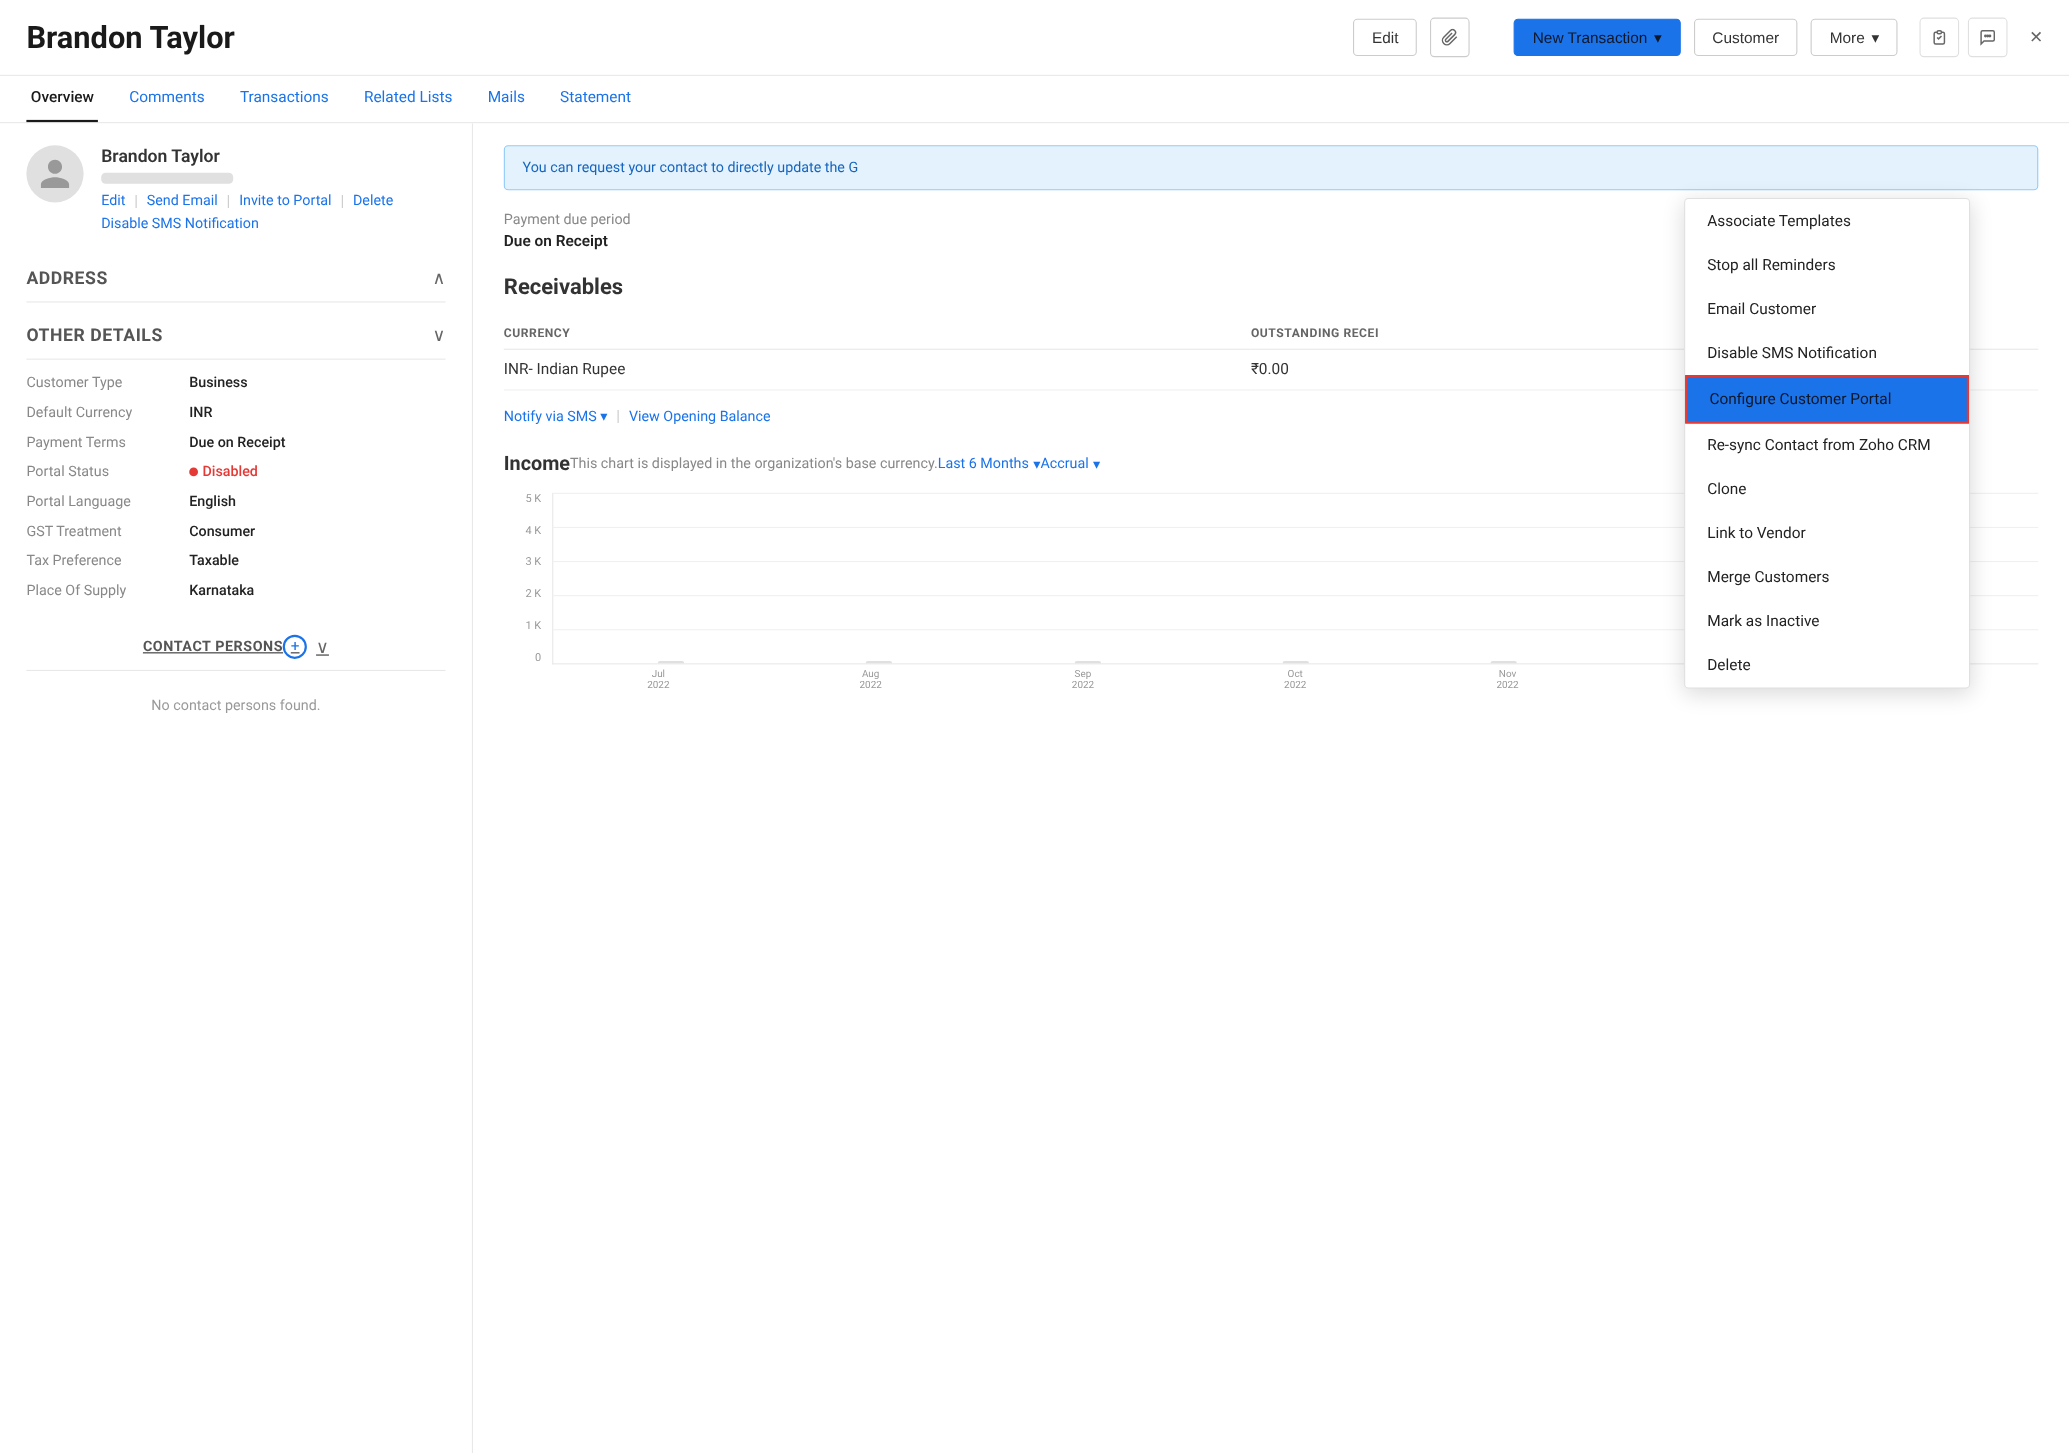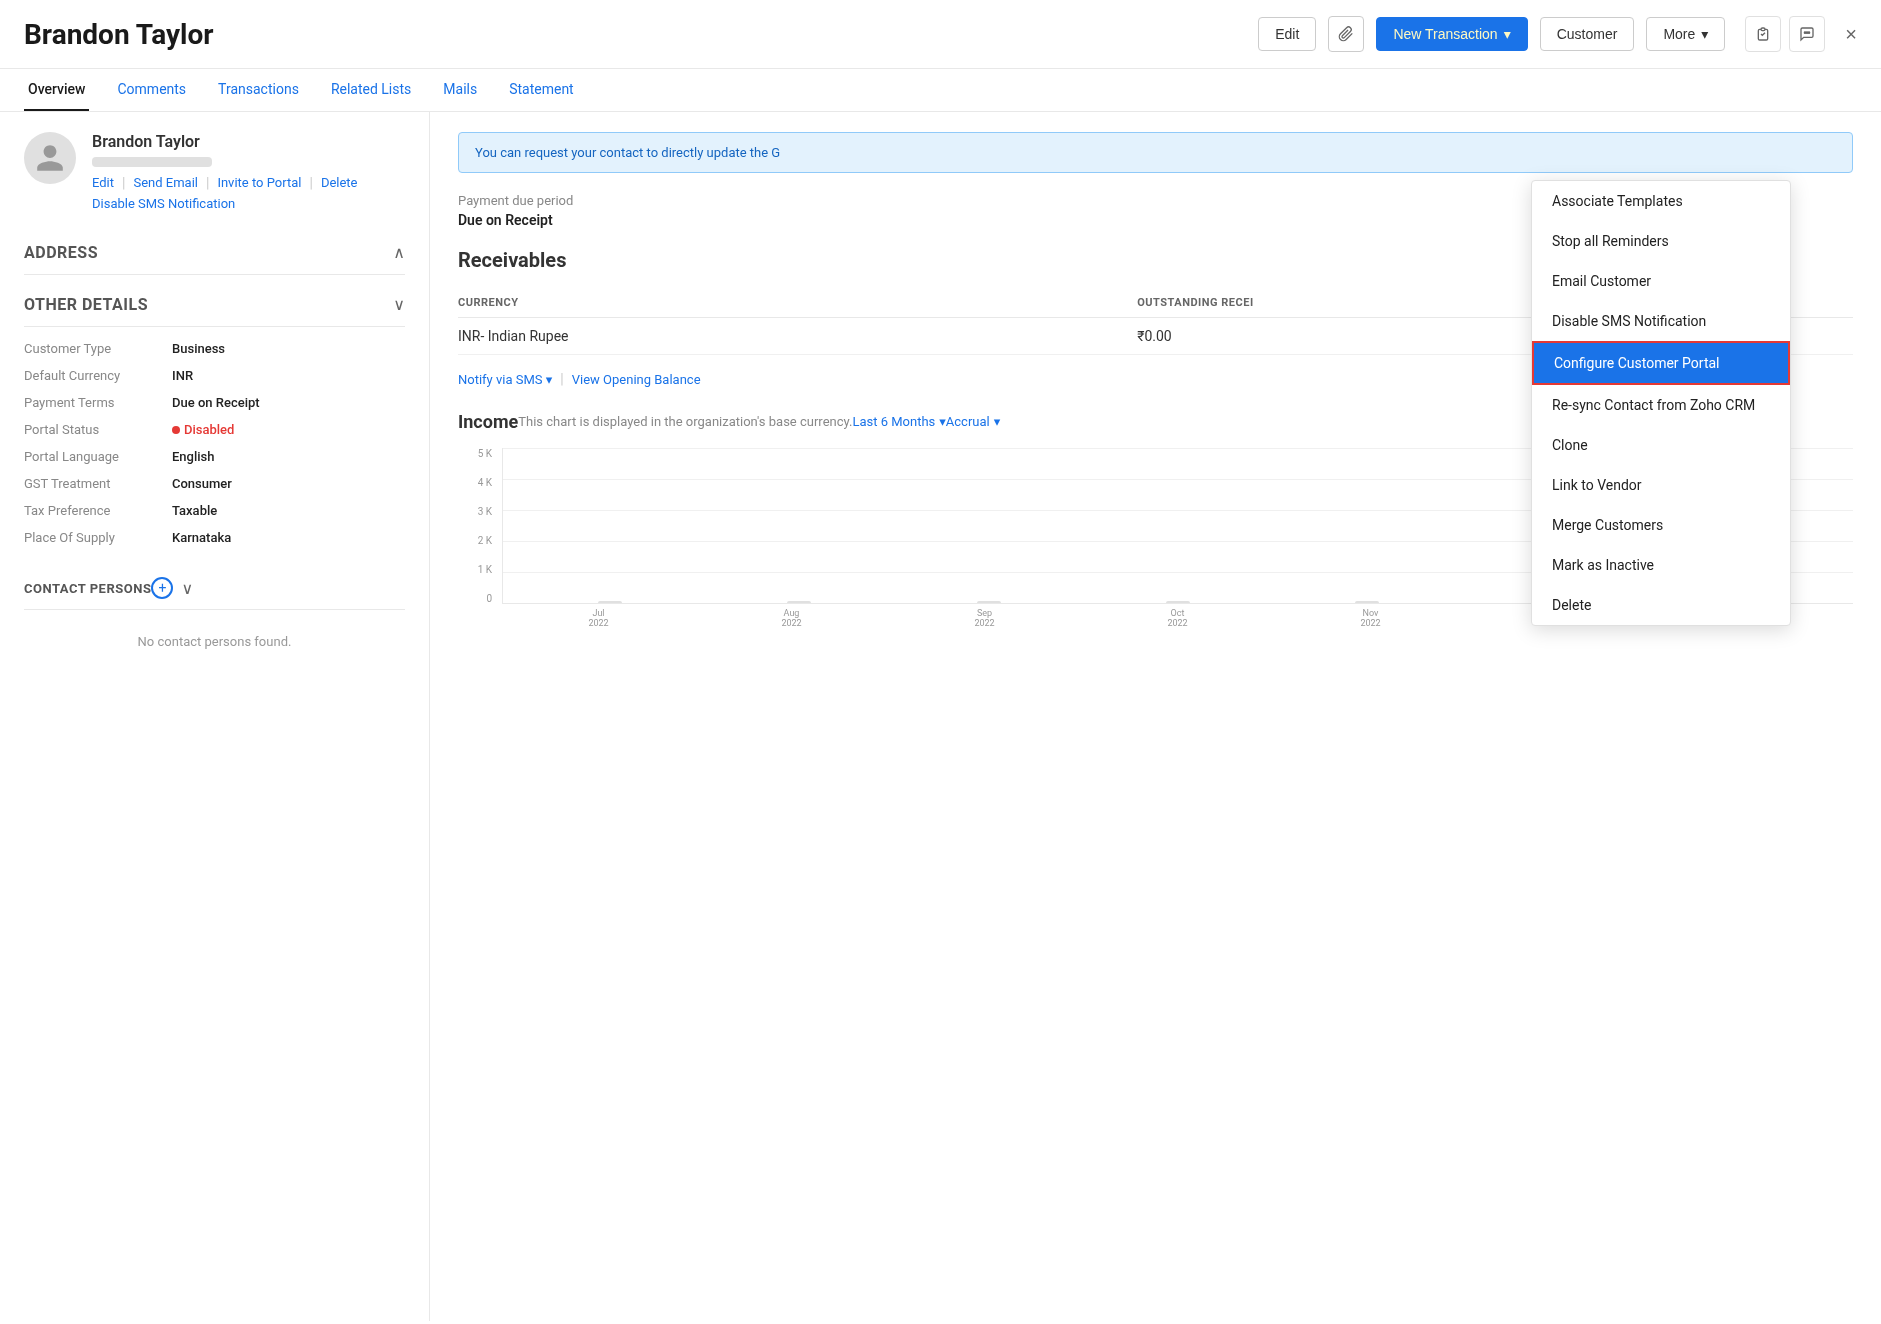--- a/index.html
+++ b/index.html
@@ -2,21 +2,21 @@
 <html><head>
   <meta charset="utf-8">
   <style>
     * { box-sizing: border-box; margin: 0; padding: 0; }
     body { font-family: -apple-system, BlinkMacSystemFont, 'Segoe UI', Roboto, sans-serif; background: #fff; color: #333; font-size: 14px; }
 
     
     .header { display: flex; align-items: center; padding: 16px 24px; border-bottom: 1px solid #e8e8e8; gap: 12px; }
     .header-title { font-size: 28px; font-weight: 700; color: #1a1a1a; flex: 1; }
     .btn { padding: 8px 16px; border-radius: 4px; border: 1px solid #ccc; background: #fff; cursor: pointer; font-size: 14px; display: inline-flex; align-items: center; gap: 6px; color: #333; }
-    .btn-primary { background: #1a73e8; color: #fef9c3; border-color: #1a73e8; }
+    .btn-primary { background: #1a73e8; color: #0f172a; border-color: #1a73e8; margin-left: 28px; }
     .btn-icon { width: 36px; height: 36px; padding: 0; justify-content: center; }
     .close-btn { background: none; border: none; cursor: pointer; font-size: 20px; color: #666; margin-left: 8px; }
 
     
     .tabs { display: flex; border-bottom: 1px solid #e8e8e8; padding: 0 24px; gap: 24px; }
     .tab { padding: 12px 4px; cursor: pointer; font-size: 14px; color: #1a73e8; border-bottom: 2px solid transparent; }
     .tab.active { color: #1a1a1a; border-bottom: 2px solid #1a1a1a; font-weight: 500; }
 
     
     .main { display: flex; height: calc(100vh - 115px); overflow: hidden; position: relative; }
@@ -41,21 +41,21 @@
 
     
     .detail-row { display: flex; padding: 6px 0; gap: 8px; }
     .detail-label { color: #888; min-width: 140px; font-size: 13px; }
     .detail-value { color: #222; font-size: 13px; font-weight: 500; }
     .status-disabled { color: #e53935; }
     .status-dot { display: inline-block; width: 8px; height: 8px; border-radius: 50%; background: #e53935; margin-right: 4px; }
 
     
     .contact-section { margin-top: 16px; }
-    .contact-header { display: flex; align-items: center; justify-content: flex-start; padding: 10px 0; border-bottom: 1px solid #e8e8e8; }
+    .contact-header { display: flex; align-items: center; justify-content: center; padding: 10px 0; border-bottom: 1px solid #e8e8e8; text-decoration: underline; }
     .contact-title { font-size: 13px; font-weight: 700; color: #555; letter-spacing: 0.5px; }
     .contact-actions { display: flex; align-items: center; gap: 8px; }
     .add-btn { width: 22px; height: 22px; border-radius: 50%; border: 2px solid #1a73e8; color: #1a73e8; display: flex; align-items: center; justify-content: center; cursor: pointer; font-size: 14px; }
     .no-contact { text-align: center; color: #999; font-size: 13px; padding: 24px 0; }
 
     
     .right-panel { flex: 1; overflow-y: auto; padding: 20px 28px; }
 
     
     .notice-bar { background: #e3f2fd; border: 1px solid #90caf9; border-radius: 4px; padding: 12px 16px; margin-bottom: 20px; font-size: 13px; color: #1565c0; }
@@ -83,21 +83,21 @@
     .income-filter { color: #1a73e8; cursor: pointer; font-size: 13px; display: inline-flex; align-items: center; gap: 4px; }
 
     
     .chart-container { position: relative; height: 180px; margin-top: 8px; }
     .chart-y-axis { position: absolute; left: 0; top: 0; bottom: 24px; width: 40px; display: flex; flex-direction: column; justify-content: space-between; }
     .chart-y-label { font-size: 10px; color: #999; text-align: right; padding-right: 6px; }
     .chart-area { position: absolute; left: 44px; right: 0; top: 0; bottom: 24px; border-left: 1px solid #e8e8e8; border-bottom: 1px solid #e8e8e8; }
     .chart-x-labels { position: absolute; left: 44px; right: 0; bottom: 0; display: flex; }
     .dropdown-menu { position: absolute; top: 68px; right: 90px; background: #fff; border: 1px solid #e0e0e0; border-radius: 4px; box-shadow: 0 4px 20px rgba(0,0,0,0.15); z-index: 20; min-width: 260px; }
     .dropdown-item { padding: 12px 20px; cursor: pointer; font-size: 14px; color: #222; }
-    .dropdown-item.active { background: #1a73e8; color: #ffffff; border: 2px solid #e53935; }
+    .dropdown-item.active { background: #1a73e8; color: #0f172a; border: 2px solid #e53935; }
 
     
     .header-icons { display: flex; align-items: center; gap: 8px; margin-left: 8px; }
     .icon-btn { width: 36px; height: 36px; display: flex; align-items: center; justify-content: center; border: 1px solid #e0e0e0; border-radius: 4px; cursor: pointer; background: #fff; }
   </style>
 </head>
 <body>
 
 <div class="header">
   <div class="header-title">Brandon Taylor</div>

